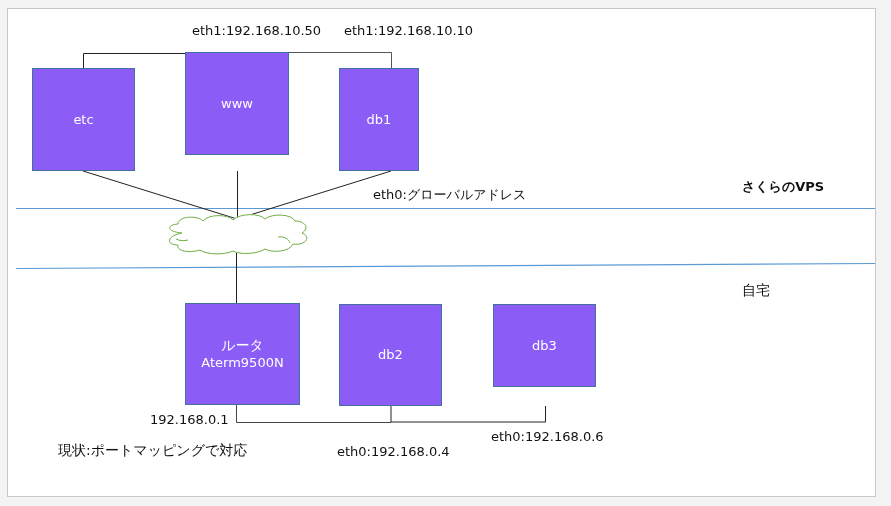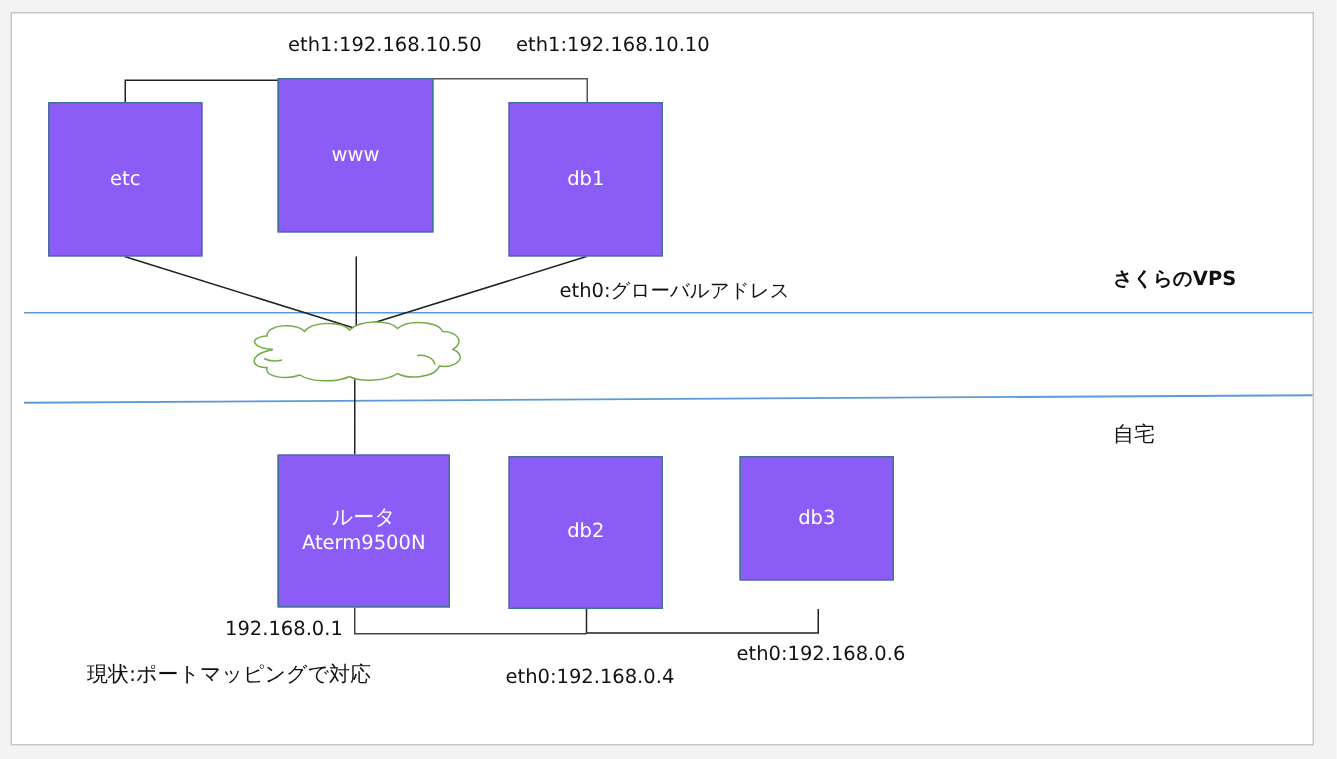--- a/index.html
+++ b/index.html
@@ -43,21 +43,21 @@
   <polyline points="236.5,405 236.5,422.5 391,422.5" fill="none" stroke="#444" stroke-width="1"></polyline>
   <polyline points="391,406 391,422 545.5,422 545.5,406" fill="none" stroke="#222" stroke-width="1"></polyline>
 </svg>
 
 <div class="node" style="left:32px;top:68px;width:103px;height:103px;">
   <span>etc</span>
 </div>
 <div class="node" style="left:185px;top:52px;width:104px;height:103px;">
   <span>www</span>
 </div>
-<div class="node" style="left:339px;top:68px;width:103px;height:103px;">
+<div class="node" style="left:339px;top:68px;width:80px;height:103px;">
   <span>db1</span>
 </div>
 <div class="node" style="left:185px;top:303px;width:115px;height:102px;">
   <span style="font-size:14px;">ルータ</span>
   <span>Aterm9500N</span>
 </div>
 <div class="node" style="left:339px;top:304px;width:103px;height:102px;">
   <span>db2</span>
 </div>
 <div class="node" style="left:493px;top:304px;width:103px;height:83px;">

